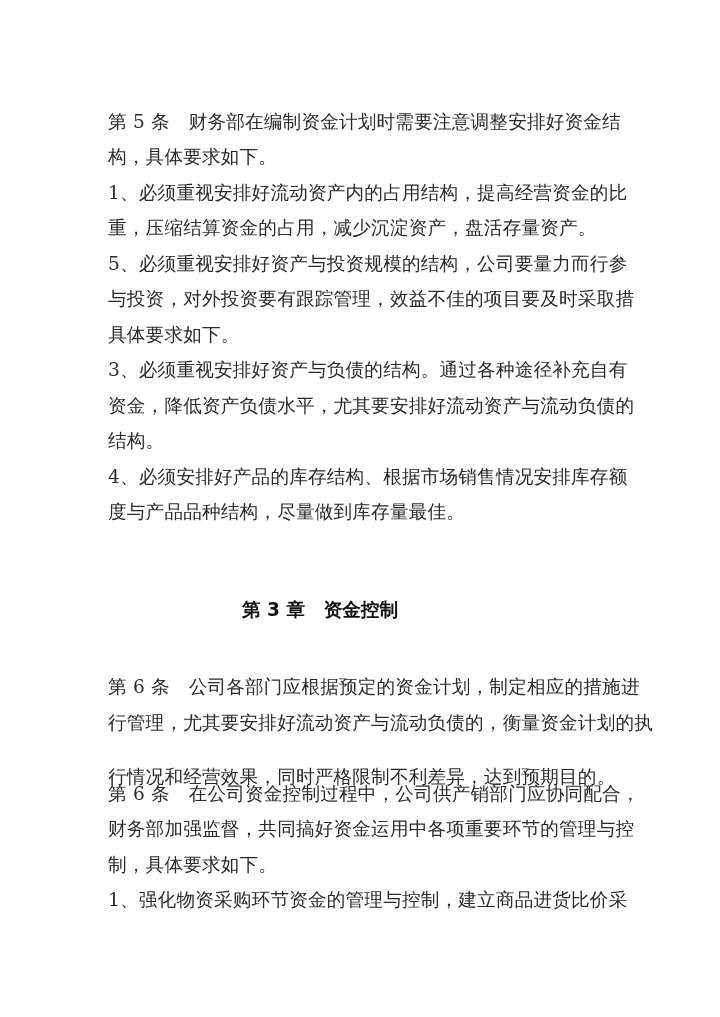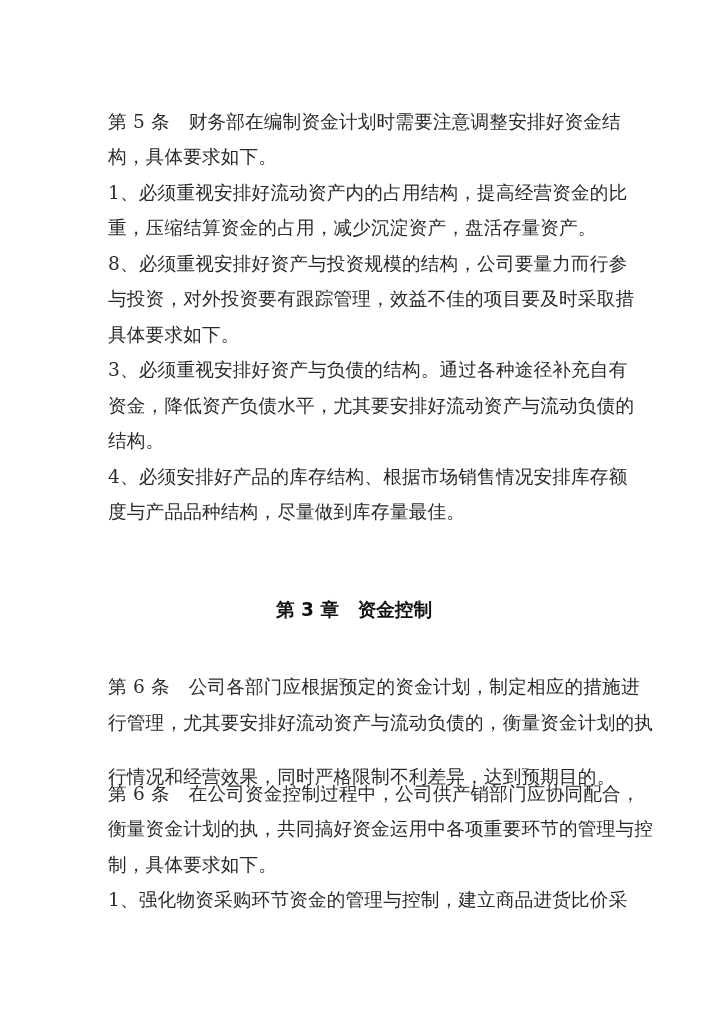--- a/index.html
+++ b/index.html
@@ -36,51 +36,50 @@
       position: absolute;
       left: 0;
       width: 640px;
       text-align: center;
       font-size: 18.6px;
       font-weight: bold;
       font-family: "DejaVu Sans", "Liberation Sans", sans-serif;
       color: #111;
       line-height: 24px;
       white-space: pre;
-      padding-left: 34px;
     }
   </style>
 </head>
 <body>
 
 <div class="page">
 
   <div>
     <div class="line" style="top:95px">第 5 条　财务部在编制资金计划时需要注意调整安排好资金结</div>
     <div class="line" style="top:130px">构，具体要求如下。</div>
     <div class="line" style="top:166px">1、必须重视安排好流动资产内的占用结构，提高经营资金的比</div>
     <div class="line" style="top:201px">重，压缩结算资金的占用，减少沉淀资产，盘活存量资产。</div>
-    <div class="line" style="top:237px">8、必须重视安排好资产与投资规模的结构，公司要量力而行参</div>
+    <div class="line" style="top:237px">5、必须重视安排好资产与投资规模的结构，公司要量力而行参</div>
     <div class="line" style="top:272px">与投资，对外投资要有跟踪管理，效益不佳的项目要及时采取措</div>
     <div class="line" style="top:308px">具体要求如下。</div>
     <div class="line" style="top:343px">3、必须重视安排好资产与负债的结构。通过各种途径补充自有</div>
     <div class="line" style="top:379px">资金，降低资产负债水平，尤其要安排好流动资产与流动负债的</div>
     <div class="line" style="top:414px">结构。</div>
     <div class="line" style="top:450px">4、必须安排好产品的库存结构、根据市场销售情况安排库存额</div>
     <div class="line" style="top:485px">度与产品品种结构，尽量做到库存量最佳。</div>
   </div>
 
   <div class="heading" style="top:583px">第 3 章　资金控制</div>
 
   <div>
     <div class="line" style="top:660px">第 6 条　公司各部门应根据预定的资金计划，制定相应的措施进</div>
     <div class="line" style="top:696px">行管理，尤其要安排好流动资产与流动负债的，衡量资金计划的执</div>
     <div class="line" style="top:750px">行情况和经营效果，同时严格限制不利差异，达到预期目的。</div>
   </div>
 
   <div>
     <div class="line" style="top:767px">第 6 条　在公司资金控制过程中，公司供产销部门应协同配合，</div>
-    <div class="line" style="top:802px">衡量资金计划的执，共同搞好资金运用中各项重要环节的管理与控</div>
+    <div class="line" style="top:802px">财务部加强监督，共同搞好资金运用中各项重要环节的管理与控</div>
     <div class="line" style="top:838px">制，具体要求如下。</div>
     <div class="line" style="top:873px">1、强化物资采购环节资金的管理与控制，建立商品进货比价采</div>
   </div>
 
 </div>
 
 </body></html>

